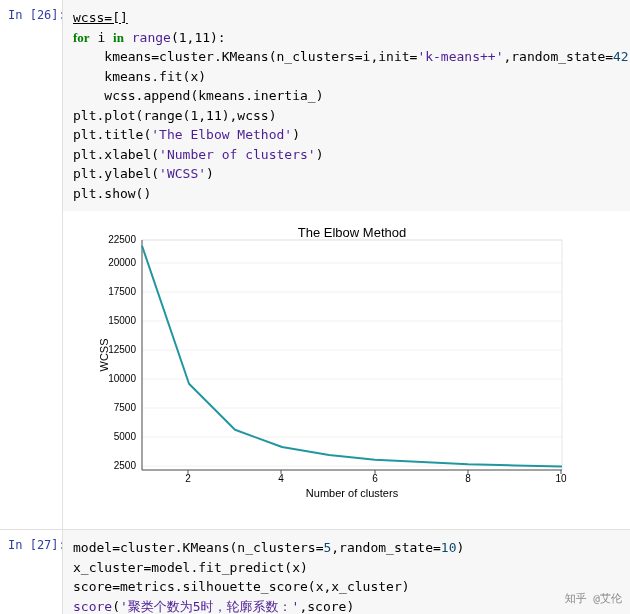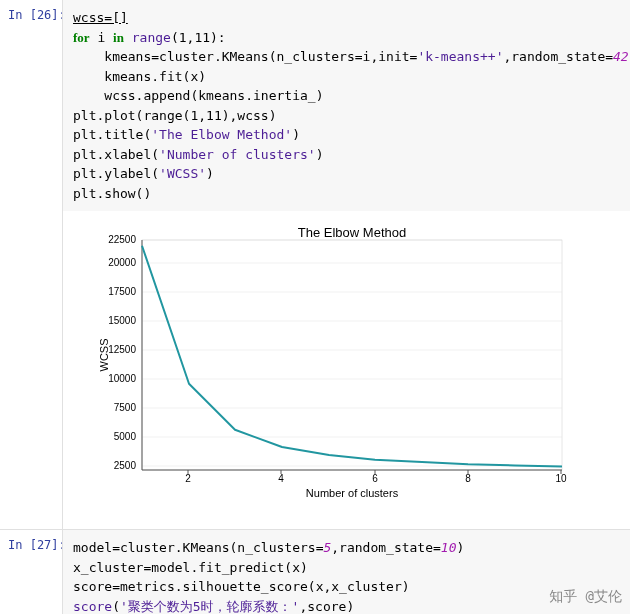--- a/index.html
+++ b/index.html
@@ -52,41 +52,41 @@
     
     .output-cell {
       background: #fff;
       padding: 4px 0;
     }
 
     
     .kw { color: #008000; font-weight: bold; font-family: Liberation Serif, serif; }
     .builtin { color: #4c1d95; }
     .str { color: #4c1d95; }
-    .num { color: #a21caf; font-style: italic; }
+    .num { color: #0c4a6e; }
     .normal { color: #000; text-decoration: underline; }
 
     
     .chart-area {
       padding: 10px 10px 10px 0;
       background: #fff;
     }
 
     .divider {
       border: none;
       border-top: 1px solid #e0e0e0;
       margin: 0;
     }
 
     
     .watermark {
       position: fixed;
       bottom: 8px;
       right: 8px;
-      font-size: 14px;
+      font-size: 11px;
       color: #888;
     }
 
     .cell-wrapper {
       margin-bottom: 0;
     }
   </style>
 </head>
 <body>
 

